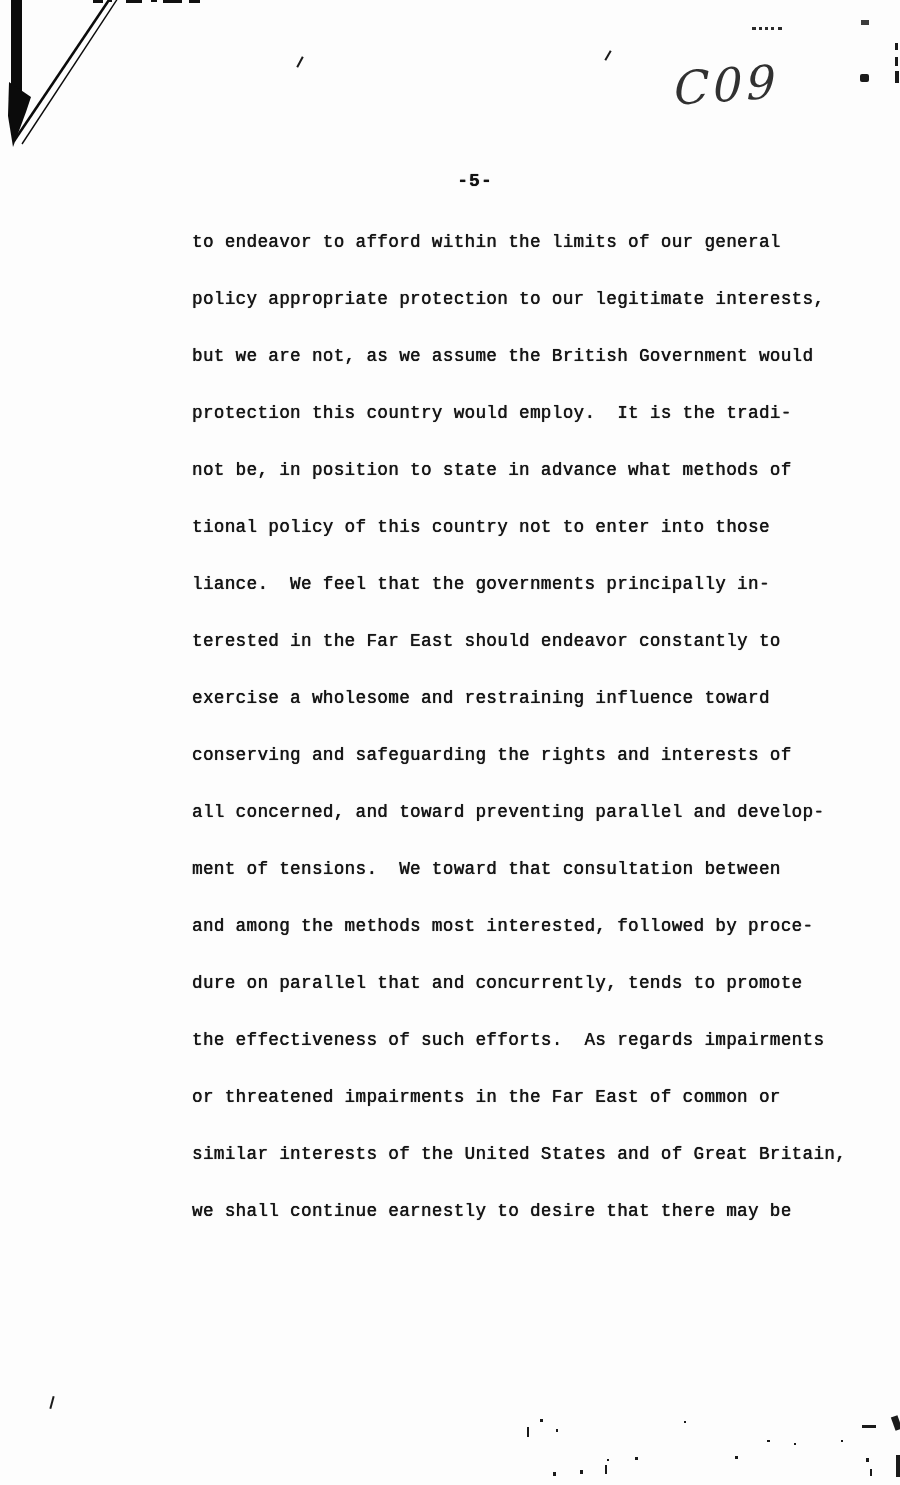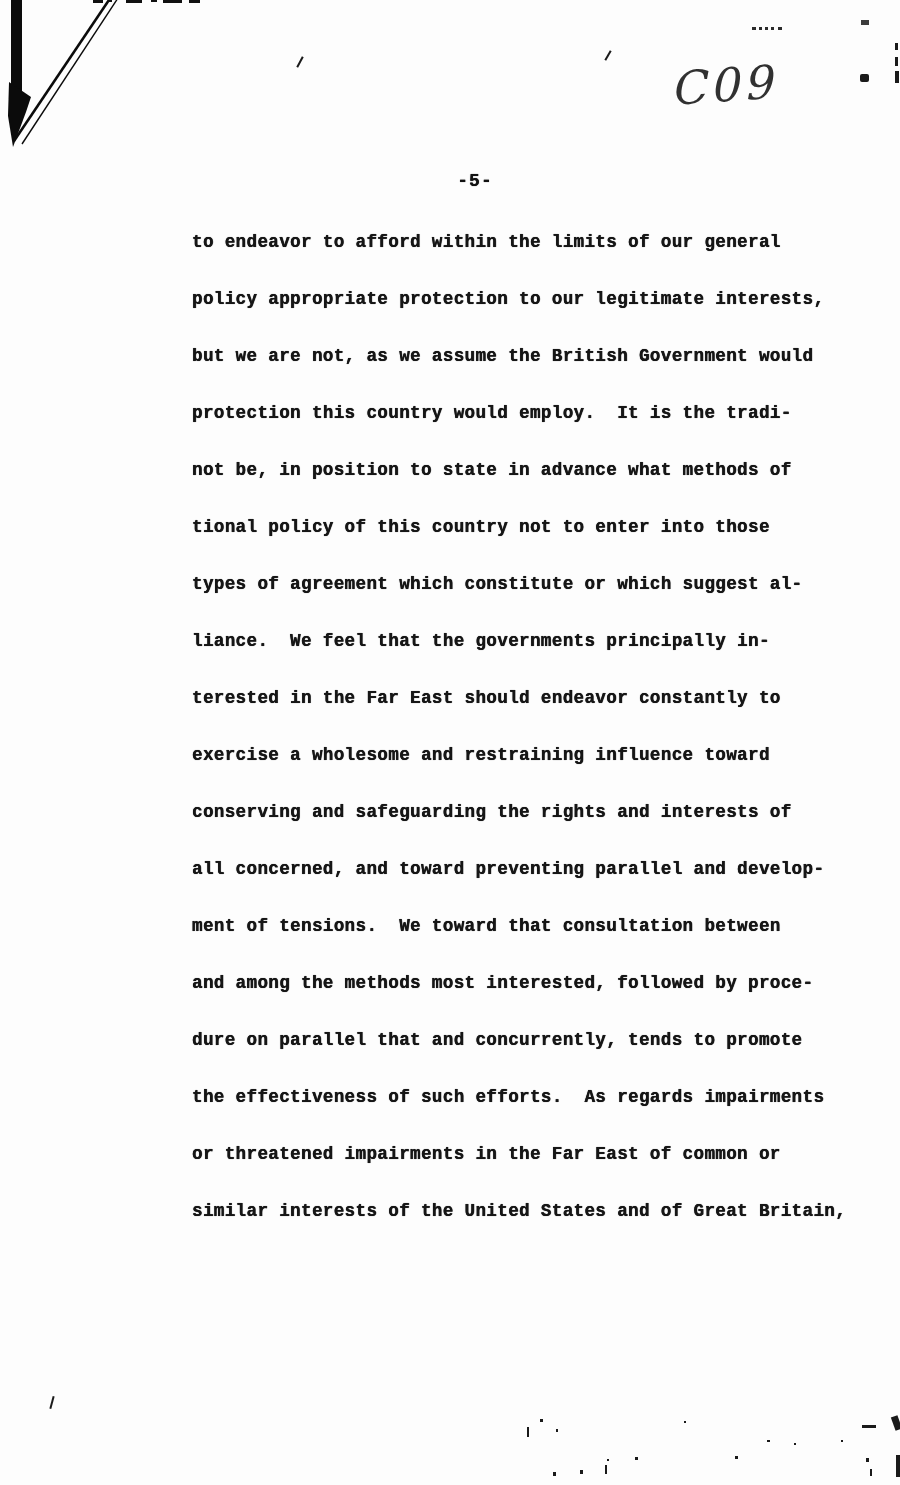--- a/index.html
+++ b/index.html
@@ -19,21 +19,21 @@
   .doc-body {
     position: absolute;
     left: 192px;
     top: 214px;
     width: 660px;
   }
   .doc-line {
     white-space: pre;
     line-height: 57px;
     font-size: 17.5px;
-    font-weight: bold;
+    font-weight: normal;
     letter-spacing: 0.4px;
     color: #161616;
     text-shadow: 0 0 0.7px #000, 0.5px 0.4px 0 rgba(0,0,0,0.45);
     filter: blur(0.2px);
   }
   
   .page-number {
     position: absolute;
     left: 440px;
     top: 171px;
@@ -102,32 +102,32 @@
 
   <div class="page-number">-5-</div>
 
   <div class="doc-body">
       <div class="doc-line">to endeavor to afford within the limits of our general</div>
       <div class="doc-line">policy appropriate protection to our legitimate interests,</div>
       <div class="doc-line">but we are not, as we assume the British Government would</div>
       <div class="doc-line">protection this country would employ.  It is the tradi-</div>
       <div class="doc-line">not be, in position to state in advance what methods of</div>
       <div class="doc-line">tional policy of this country not to enter into those</div>
-      <div class="doc-line">types of agreement which constitute or which suggest al-</div>
       <div class="doc-line">liance.  We feel that the governments principally in-</div>
       <div class="doc-line">terested in the Far East should endeavor constantly to</div>
       <div class="doc-line">exercise a wholesome and restraining influence toward</div>
       <div class="doc-line">conserving and safeguarding the rights and interests of</div>
       <div class="doc-line">all concerned, and toward preventing parallel and develop-</div>
       <div class="doc-line">ment of tensions.  We toward that consultation between</div>
       <div class="doc-line">and among the methods most interested, followed by proce-</div>
       <div class="doc-line">dure on parallel that and concurrently, tends to promote</div>
       <div class="doc-line">the effectiveness of such efforts.  As regards impairments</div>
       <div class="doc-line">or threatened impairments in the Far East of common or</div>
       <div class="doc-line">similar interests of the United States and of Great Britain,</div>
+      <div class="doc-line">we shall continue earnestly to desire that there may be</div>
     </div>
 
   <div>
     <div class="dotted-mark"></div>
     <div class="spk" style="left:299px;top:56px;width:2px;height:12px;transform:rotate(28deg);"></div>
     <div class="spk" style="left:607px;top:50px;width:2px;height:11px;transform:rotate(30deg);"></div>
     <div class="spk" style="left:861px;top:20px;width:8px;height:5px;opacity:.85;"></div>
     <div class="spk" style="left:895px;top:43px;width:3px;height:7px;"></div>
     <div class="spk" style="left:895px;top:57px;width:3px;height:9px;"></div>
     <div class="spk" style="left:860px;top:74px;width:9px;height:8px;border-radius:2px;"></div>

